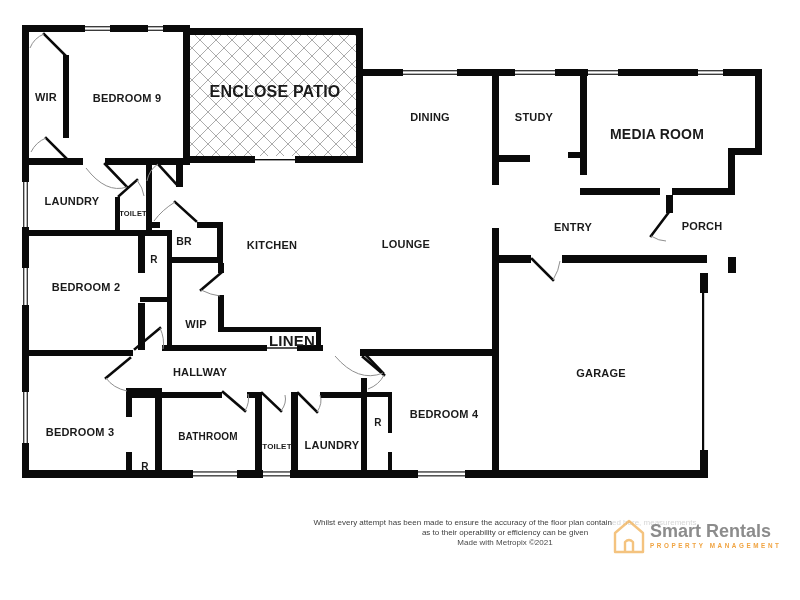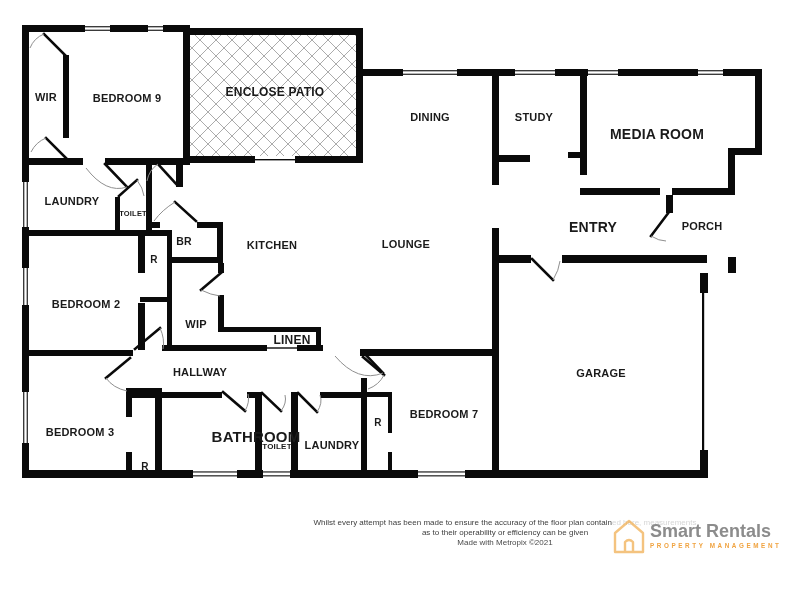--- a/index.html
+++ b/index.html
@@ -184,44 +184,44 @@
       <path d="M245,411 Q250,402 248,394"></path>
       <path d="M281,411 Q287,403 285,395"></path>
       <path d="M317,412 Q323,403 320,395"></path>
       <path d="M384,375 Q379,385 368,389"></path>
     </g>
   </svg>
 
   <div id="labels">
       <span class="room-label" style="left: 46px; top: 97px; font-size: 11px;">WIR</span>
       <span class="room-label" style="left: 127px; top: 98px; font-size: 11px;">BEDROOM 9</span>
-      <span class="room-label" style="left: 275px; top: 92px; font-size: 12px;">ENCLOSE PATIO</span>
+      <span class="room-label" style="left: 275px; top: 92px; font-size: 16px;">ENCLOSE PATIO</span>
       <span class="room-label" style="left: 430px; top: 117px; font-size: 11px;">DINING</span>
       <span class="room-label" style="left: 534px; top: 117px; font-size: 11px;">STUDY</span>
       <span class="room-label" style="left: 657px; top: 134px; font-size: 14px;">MEDIA ROOM</span>
       <span class="room-label" style="left: 72px; top: 201px; font-size: 11px;">LAUNDRY</span>
       <span class="room-label" style="left: 133px; top: 213px; font-size: 7.5px;">TOILET</span>
       <span class="room-label" style="left: 184px; top: 241px; font-size: 10.5px;">BR</span>
       <span class="room-label" style="left: 154px; top: 259px; font-size: 10px;">R</span>
       <span class="room-label" style="left: 272px; top: 245px; font-size: 11px;">KITCHEN</span>
-      <span class="room-label" style="left: 86px; top: 304px; font-size: 11px;">BEDROOM 2</span>
+      <span class="room-label" style="left: 86px; top: 287px; font-size: 11px;">BEDROOM 2</span>
       <span class="room-label" style="left: 406px; top: 244px; font-size: 11px;">LOUNGE</span>
-      <span class="room-label" style="left: 573px; top: 227px; font-size: 14px; margin-left: 20px;">ENTRY</span>
+      <span class="room-label" style="left: 573px; top: 227px; font-size: 11px;">ENTRY</span>
       <span class="room-label" style="left: 702px; top: 226px; font-size: 11px;">PORCH</span>
       <span class="room-label" style="left: 196px; top: 324px; font-size: 11px;">WIP</span>
-      <span class="room-label" style="left: 292px; top: 340px; font-size: 12px;">LINEN</span>
+      <span class="room-label" style="left: 292px; top: 340px; font-size: 15px;">LINEN</span>
       <span class="room-label" style="left: 200px; top: 372px; font-size: 11px;">HALLWAY</span>
       <span class="room-label" style="left: 601px; top: 373px; font-size: 11px;">GARAGE</span>
       <span class="room-label" style="left: 80px; top: 432px; font-size: 11px;">BEDROOM 3</span>
       <span class="room-label" style="left: 145px; top: 466px; font-size: 10px;">R</span>
-      <span class="room-label" style="left: 208px; top: 436px; font-size: 15px; margin-left: 48px;">BATHROOM</span>
+      <span class="room-label" style="left: 208px; top: 436px; font-size: 10px;">BATHROOM</span>
       <span class="room-label" style="left: 277px; top: 446px; font-size: 8px;">TOILET</span>
       <span class="room-label" style="left: 332px; top: 445px; font-size: 11px;">LAUNDRY</span>
       <span class="room-label" style="left: 378px; top: 422px; font-size: 10px;">R</span>
-      <span class="room-label" style="left: 444px; top: 414px; font-size: 11px;">BEDROOM 7</span>
+      <span class="room-label" style="left: 444px; top: 414px; font-size: 11px;">BEDROOM 4</span>
     </div>
 
   <div class="disclaimer">
     <div>Whilst every attempt has been made to ensure the accuracy of the floor plan contained here, measurements</div>
     <div>as to their operability or efficiency can be given</div>
     <div class="credit">Made with Metropix ©2021</div>
   </div>
 
   <div class="logo">
     <svg class="house-icon" width="34" height="38" viewBox="0 0 34 38">

